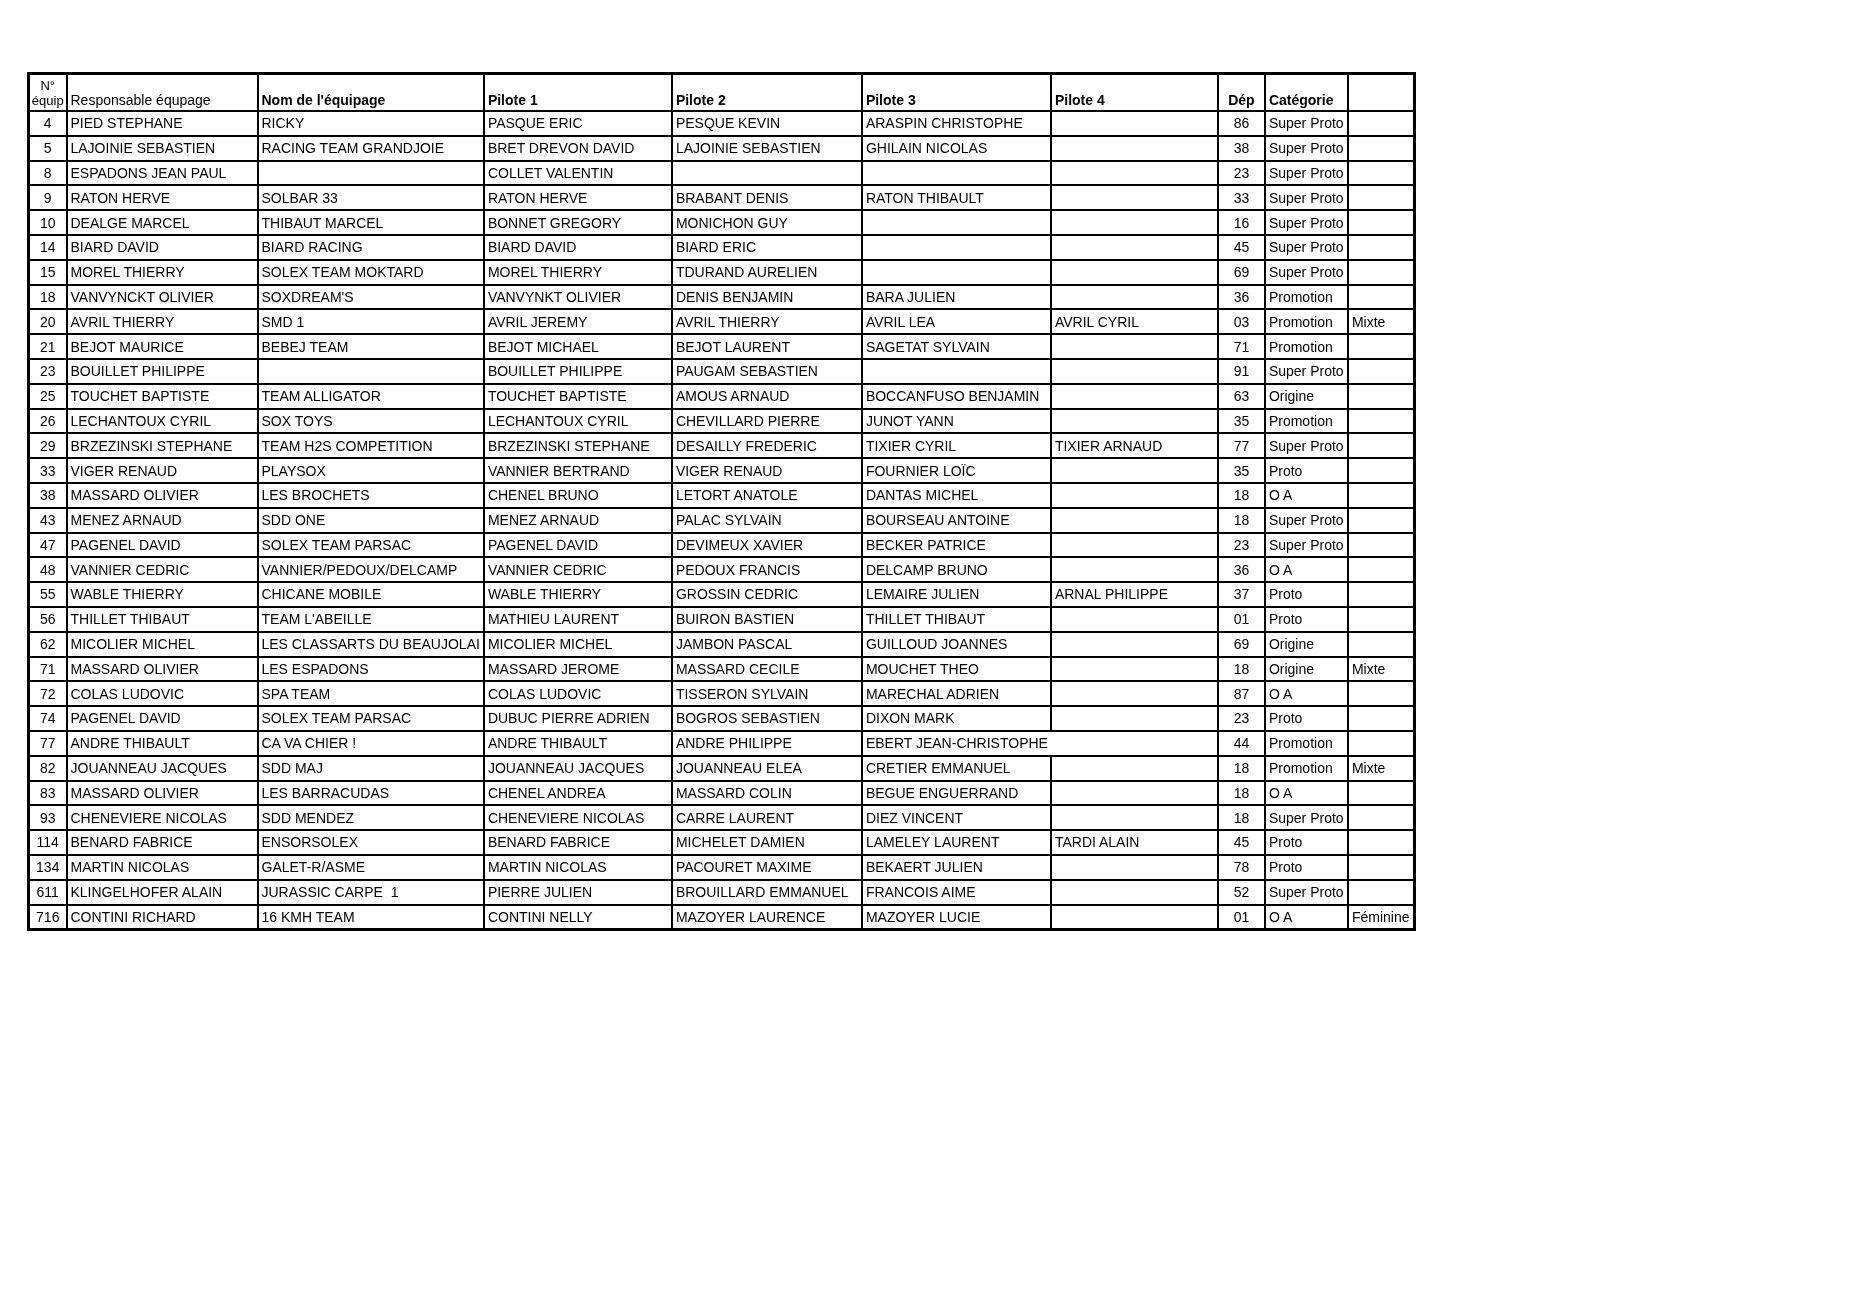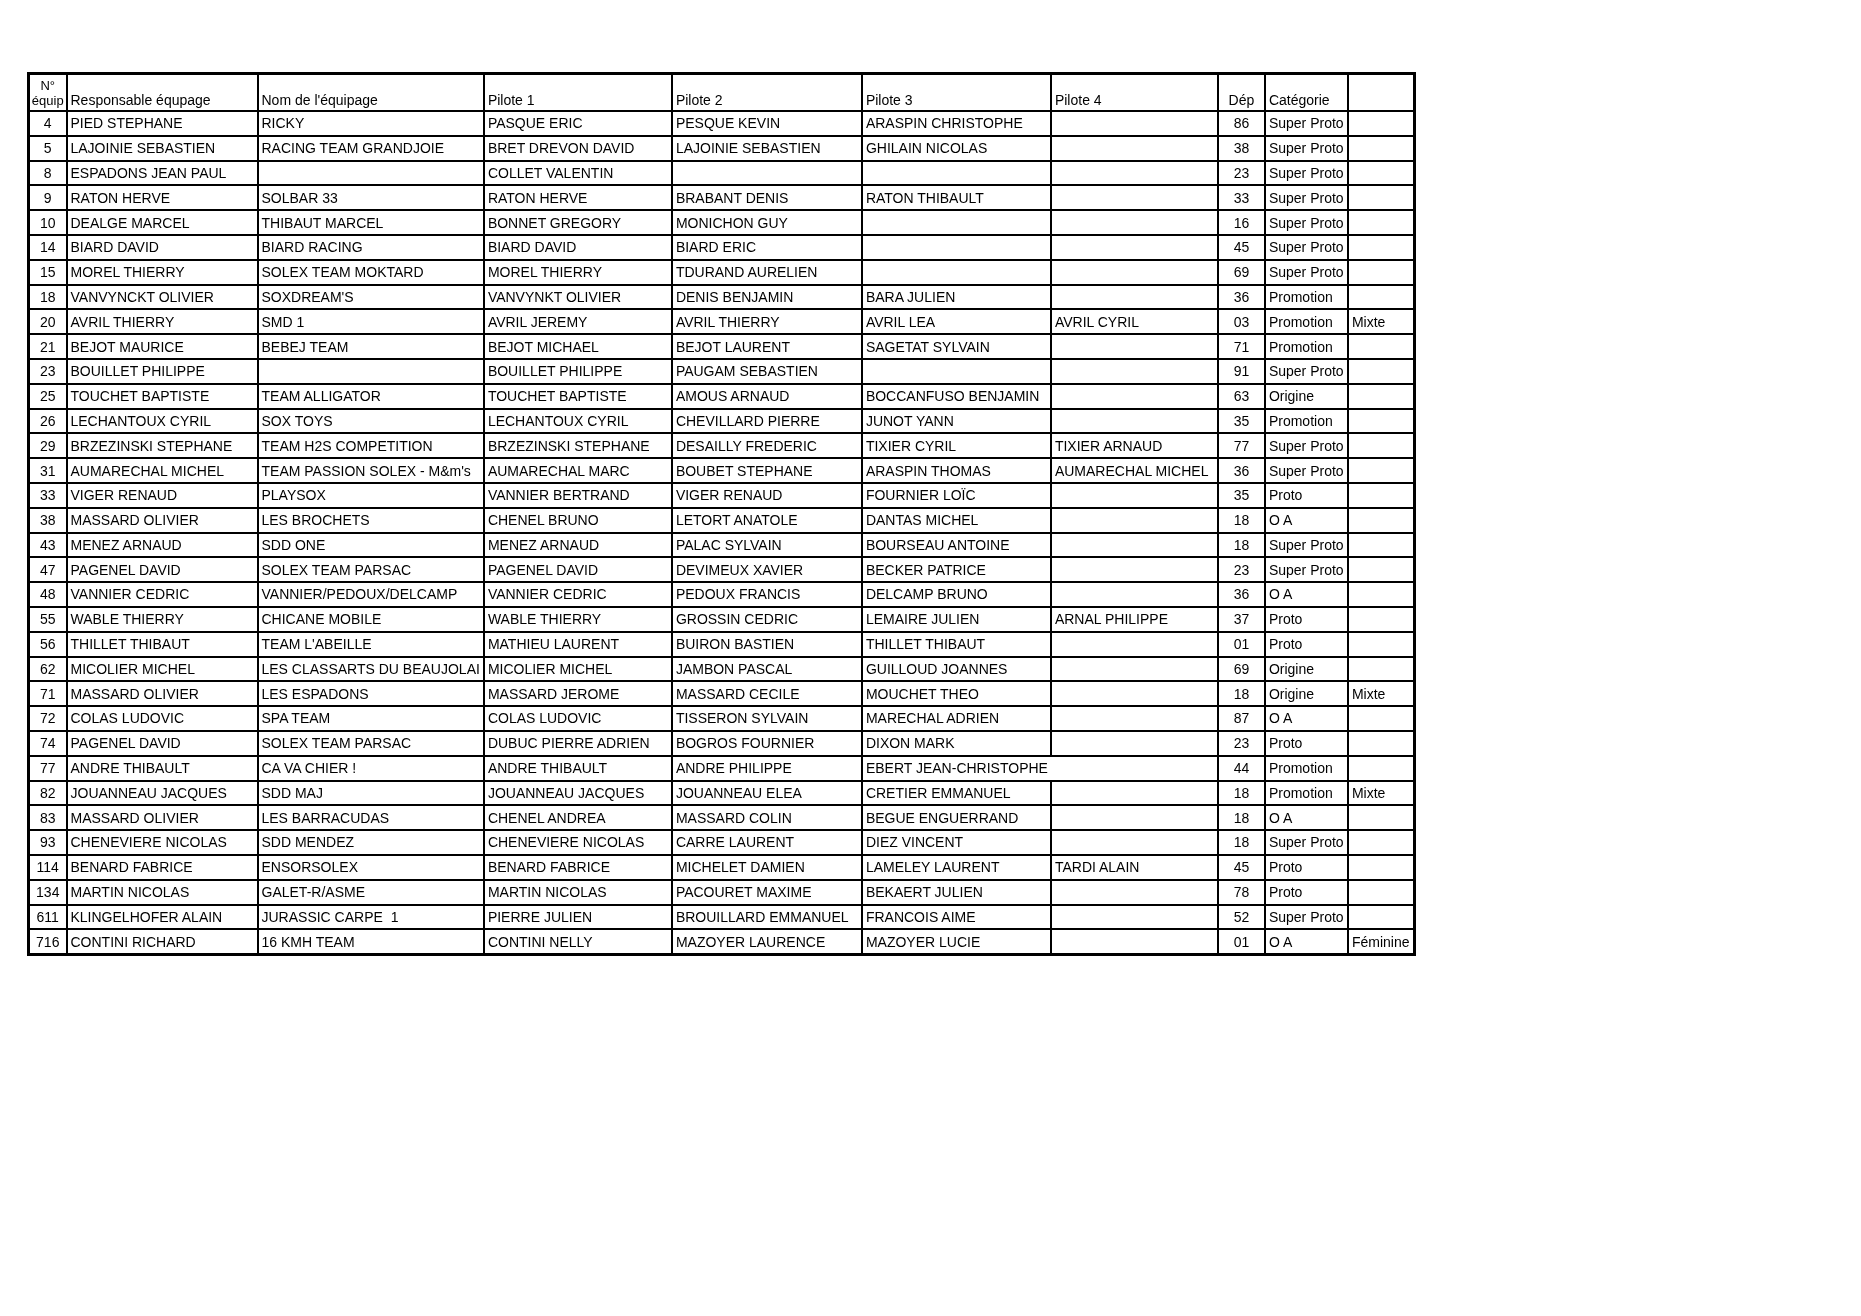--- a/index.html
+++ b/index.html
@@ -32,21 +32,21 @@
     overflow:hidden;
     height:22.8px;
     line-height:1.15;
     vertical-align:middle;
     text-align:left;
     font-weight:normal;
   }
   th {
     height:31px;
     vertical-align:bottom;
-    font-weight:normal;
+    font-weight:bold;
     padding:2px 3px;
   }
   th.regular { font-weight:normal; }
   th.center, td.center { text-align:center; }
   th.num-head { font-size:13px; padding:1px; line-height:1.2; }
   td.ovf { overflow:visible; border-right:none; position:relative; z-index:1; }
   td.no-l { border-left:none; }
 </style>
 </head>
 <body>
@@ -243,32 +243,20 @@
           <td>TEAM H2S COMPETITION</td>
           <td>BRZEZINSKI STEPHANE</td>
           <td>DESAILLY FREDERIC</td>
           <td>TIXIER CYRIL</td>
           <td>TIXIER ARNAUD</td>
           <td class="center">77</td>
           <td>Super Proto</td>
           <td></td>
         </tr>
         <tr>
-          <td class="center">31</td>
-          <td>AUMARECHAL MICHEL</td>
-          <td>TEAM PASSION SOLEX - M&amp;m's</td>
-          <td>AUMARECHAL MARC</td>
-          <td>BOUBET STEPHANE</td>
-          <td>ARASPIN THOMAS</td>
-          <td>AUMARECHAL MICHEL</td>
-          <td class="center">36</td>
-          <td>Super Proto</td>
-          <td></td>
-        </tr>
-        <tr>
           <td class="center">33</td>
           <td>VIGER RENAUD</td>
           <td>PLAYSOX</td>
           <td>VANNIER BERTRAND</td>
           <td>VIGER RENAUD</td>
           <td>FOURNIER LOÏC</td>
           <td></td>
           <td class="center">35</td>
           <td>Proto</td>
           <td></td>
@@ -379,21 +367,21 @@
           <td></td>
           <td class="center">87</td>
           <td>O A</td>
           <td></td>
         </tr>
         <tr>
           <td class="center">74</td>
           <td>PAGENEL DAVID</td>
           <td>SOLEX TEAM PARSAC</td>
           <td>DUBUC PIERRE ADRIEN</td>
-          <td>BOGROS FOURNIER</td>
+          <td>BOGROS SEBASTIEN</td>
           <td>DIXON MARK</td>
           <td></td>
           <td class="center">23</td>
           <td>Proto</td>
           <td></td>
         </tr>
         <tr>
           <td class="center">77</td>
           <td>ANDRE THIBAULT</td>
           <td>CA VA CHIER !</td>

